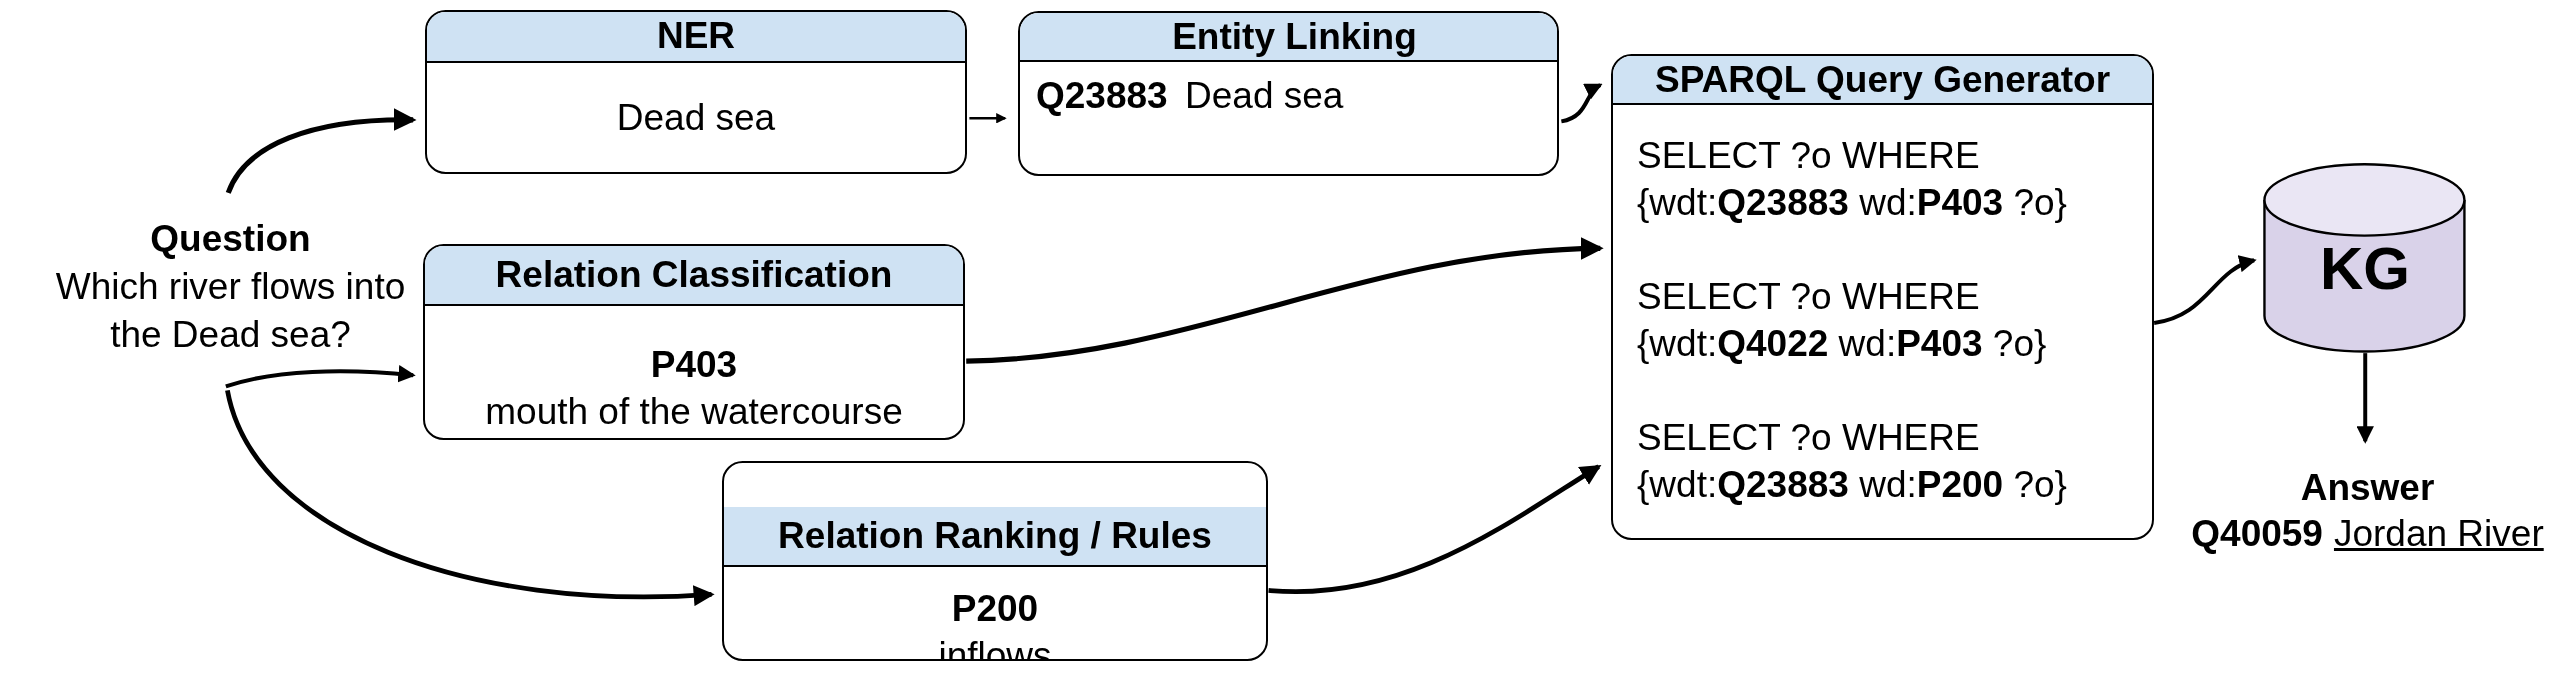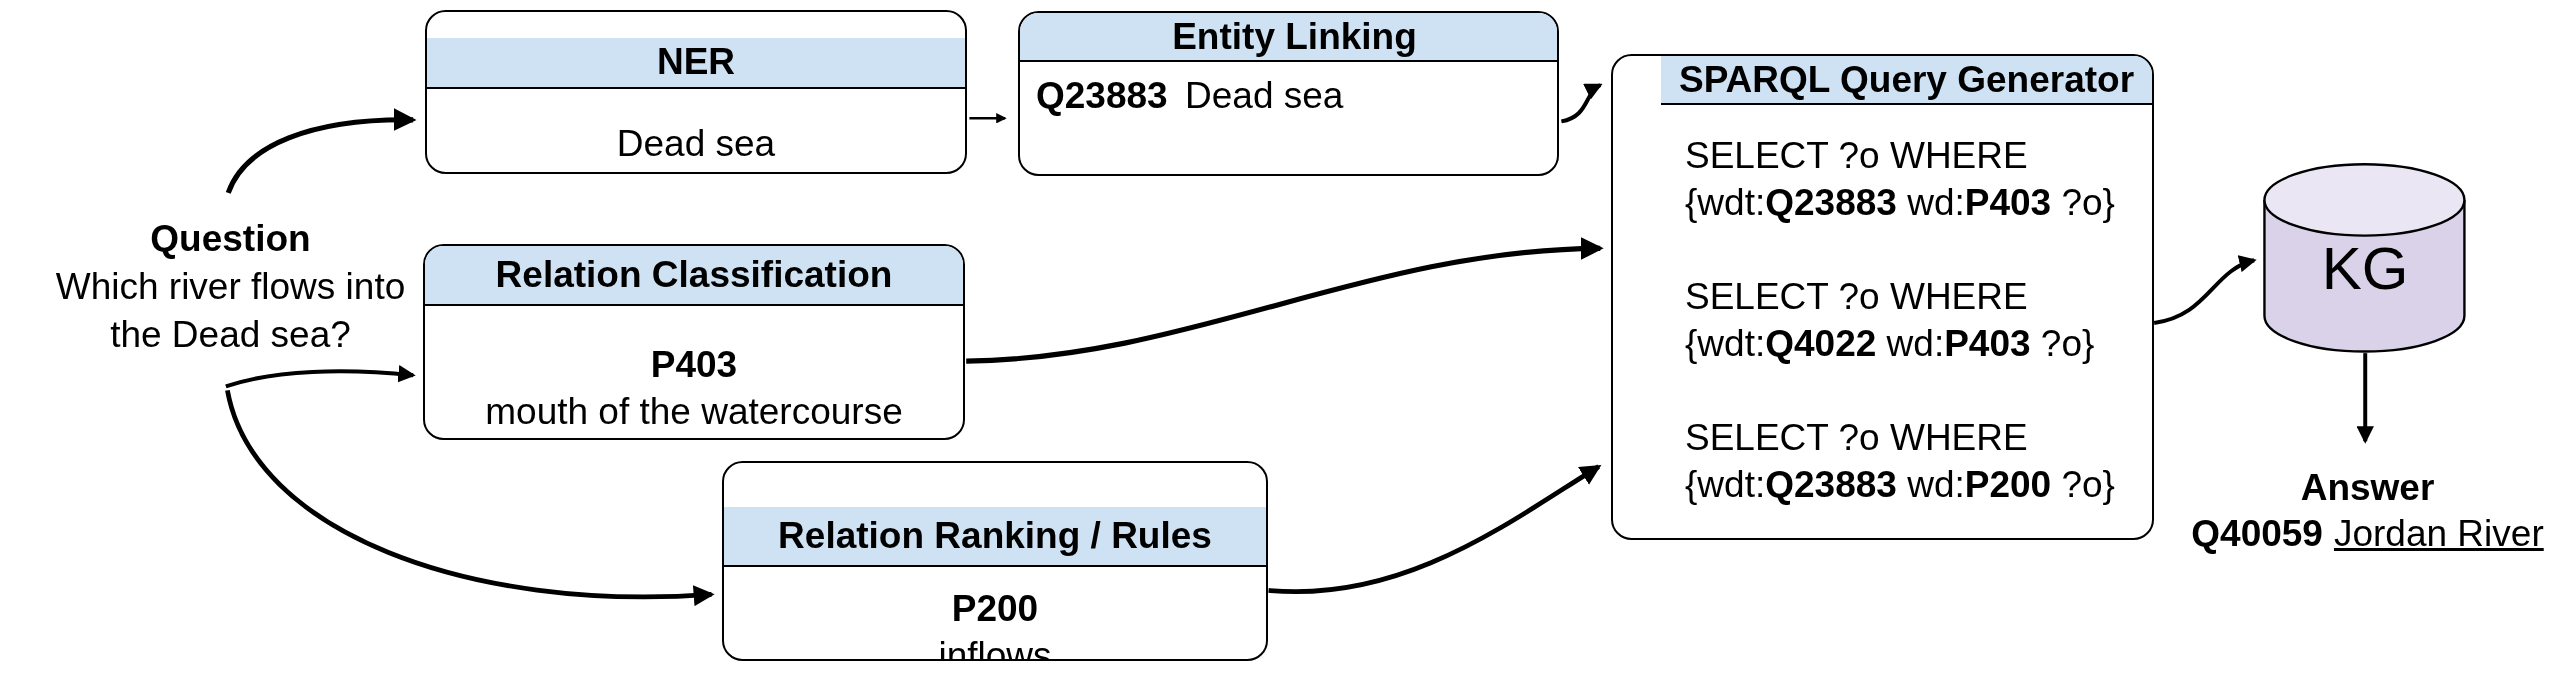--- a/index.html
+++ b/index.html
@@ -25,36 +25,36 @@
   .b { font-weight:bold; }
   .el-row { line-height:48px; white-space:nowrap; }
   .qid { display:inline-block; width:149px; font-weight:bold; }
   .stack { text-align:center; }
   .stack .line { line-height:47px; }
   .query { line-height:47px; margin-bottom:47px; white-space:nowrap; }
   .query:last-child { margin-bottom:0; }
   .freetext { position:absolute; text-align:center; font-size:37px; line-height:48px; }
   #kg-label {
     position:absolute; left:2265px; top:237px; width:200px;
-    text-align:center; font-size:60px; line-height:64px; font-weight:normal; z-index:3;
+    text-align:center; font-size:60px; line-height:64px; font-weight:bold; z-index:3;
   }
   #connector-layer { position:absolute; left:0; top:0; z-index:2; pointer-events:none; }
   .answer-value { margin-left:11px;text-decoration:underline; }
 </style>
 </head>
 <body>
 
 <div class="freetext" style="left:16px; top:215px; width:429px;">
   <div class="b">Question</div>
   <div>Which river flows into</div>
   <div>the Dead sea?</div>
 </div>
 
 <div class="box" style="left:425px; top:9.5px; width:542px; height:164px;">
-  <div class="box-header" style="height:51px;margin-top:26px;">NER</div>
+  <div class="box-header" style="height:51px;">NER</div>
   <div class="box-body center-body" style="height:110px;">Dead sea</div>
 </div>
 
 <div class="box" style="left:1018px; top:11px; width:541px; height:165px;">
   <div class="box-header" style="height:49px;padding-left:12px;">Entity Linking</div>
   <div class="box-body" style="padding:10px 16px;">
     <div class="el-row">
       <span class="qid">Q23883</span><span>Dead sea</span>
     </div>
   </div>
@@ -69,21 +69,21 @@
 </div>
 
 <div class="box" style="left:722px; top:461px; width:546px; height:200px;">
   <div class="box-header" style="height:60px;margin-top:44px;">Relation Ranking / Rules</div>
   <div class="box-body stack" style="padding-top:17.5px;">
     <div class="line b">P200</div>
     <div class="line">inflows</div>
   </div>
 </div>
 
-<div class="box" style="left:1611px; top:54px; width:543px; height:486px;padding-left:48px;">
+<div class="box" style="left:1611px; top:54px; width:543px; height:486px;">
   <div class="box-header" style="height:49px;">SPARQL Query Generator</div>
   <div class="box-body" style="padding:27px 24px;">
     <div class="query">
       <div>SELECT ?o WHERE</div>
       <div><span>{wdt:</span><span class="b">Q23883</span><span> wd:</span><span class="b">P403</span><span> ?o}</span></div>
     </div>
     <div class="query">
       <div>SELECT ?o WHERE</div>
       <div><span>{wdt:</span><span class="b">Q4022</span><span> wd:</span><span class="b">P403</span><span> ?o}</span></div>
     </div>

